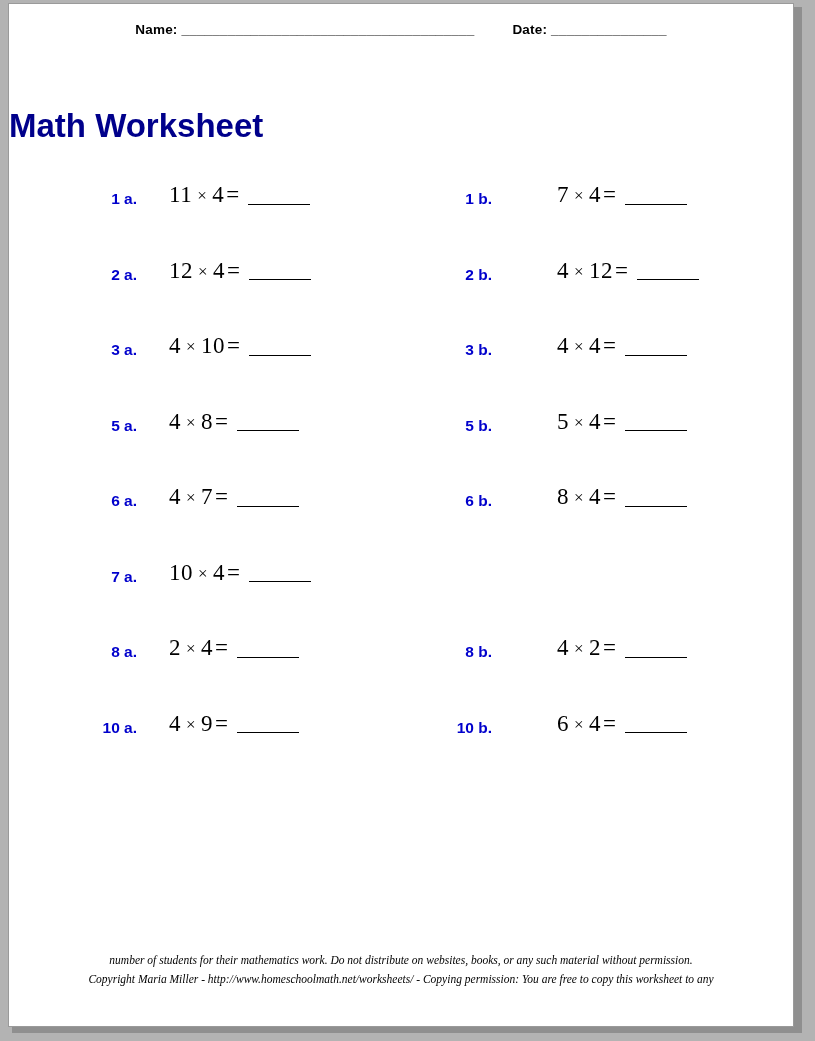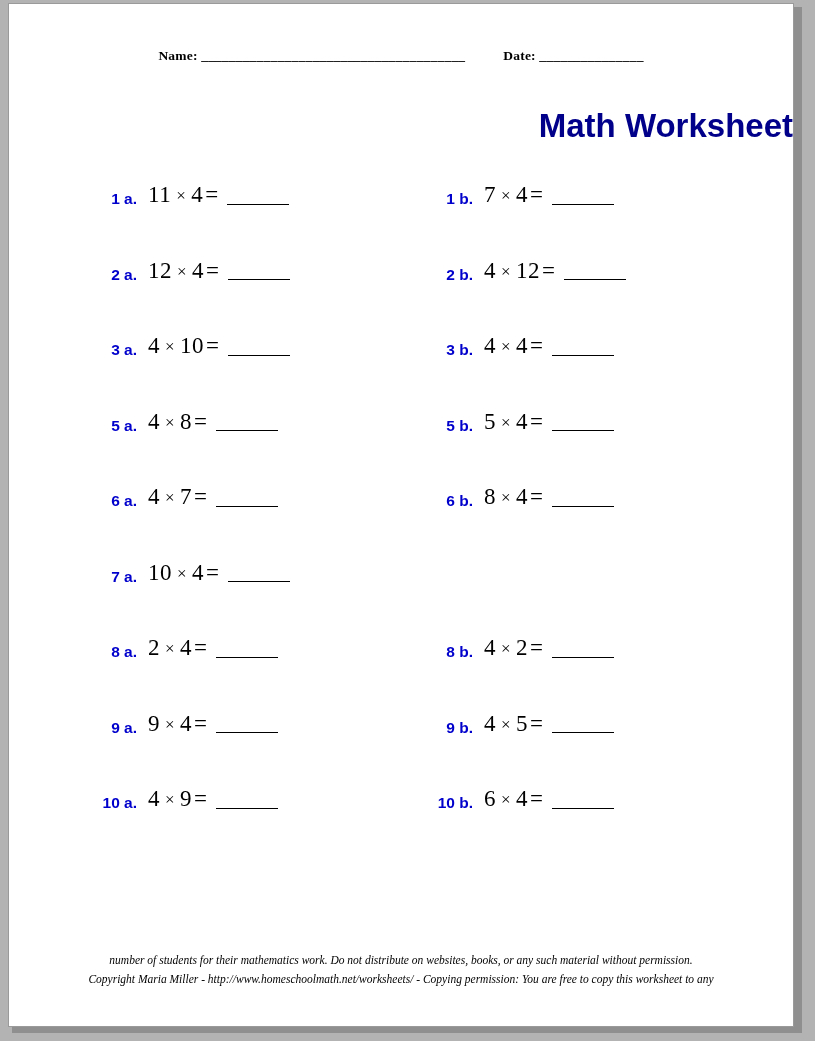--- a/index.html
+++ b/index.html
@@ -27,39 +27,39 @@
     top: 3px;
     width: 786px;
     height: 1024px;
     background: #ffffff;
     border: 1px solid #9a9a9a;
     box-sizing: border-box;
   }
   .nameline {
     position: absolute;
     left: 0;
-    top: 44px;
+    top: 18px;
     width: 100%;
     text-align: center;
-    font-family: Liberation Serif, serif;
+    font-family: Liberation Sans, sans-serif;
     font-size: 13.5px;
     font-weight: bold;
     color: #000;
     letter-spacing: 0.2px;
   }
   .nameline .gap {
     display: inline-block;
     width: 38px;
   }
   .title {
     position: absolute;
     left: 0;
     top: 103px;
     width: 100%;
-    text-align: right;
+    text-align: left;
     font-family: "Liberation Sans", sans-serif;
     font-size: 33px;
     font-weight: bold;
     color: #00008B;
     letter-spacing: 0px;
   }
   .problems {
     position: absolute;
     left: 0;
     top: 178px;
@@ -69,36 +69,36 @@
     position: relative;
     height: 75.5px;
   }
   .cell {
     position: absolute;
     top: 0;
     display: flex;
     align-items: flex-end;
   }
   .cell.left { left: 84px; }
-  .cell.right { left: 420px; }
+  .cell.right { left: 439px; gap: 33px; }
 
   .plabel {
     font-family: "Liberation Sans", sans-serif;
     font-size: 15.5px;
     font-weight: bold;
     color: #0000CC;
     width: 44px;
     text-align: right;
     flex: none;
   }
   .pexpr {
     font-family: "Liberation Serif", serif;
     font-size: 23px;
     color: #000;
-    margin-left: 11px;
+    margin-left: 32px;
     white-space: nowrap;
     letter-spacing: 0.5px;
   }
   .pexpr .op {
     font-size: 17px;
     padding: 0 5px;
     position: relative;
     top: -1px;
   }
   .pexpr .eq {
@@ -207,30 +207,20 @@
       <div class="cell left">
         <span class="plabel">8 a.</span>
         <span class="pexpr"><span>2</span><span class="op">×</span><span>4</span><span class="eq">=</span><span class="blank"></span></span>
       </div>
       <div class="cell right">
         <span class="plabel">8 b.</span>
         <span class="pexpr"><span>4</span><span class="op">×</span><span>2</span><span class="eq">=</span><span class="blank"></span></span>
       </div>
     </div>
 
-    <div class="prow">
-      <div class="cell left">
-        <span class="plabel">9 a.</span>
-        <span class="pexpr"><span>9</span><span class="op">×</span><span>4</span><span class="eq">=</span><span class="blank"></span></span>
-      </div>
-      <div class="cell right">
-        <span class="plabel">9 b.</span>
-        <span class="pexpr"><span>4</span><span class="op">×</span><span>5</span><span class="eq">=</span><span class="blank"></span></span>
-      </div>
-    </div>
 
     <div class="prow">
       <div class="cell left">
         <span class="plabel">10 a.</span>
         <span class="pexpr"><span>4</span><span class="op">×</span><span>9</span><span class="eq">=</span><span class="blank"></span></span>
       </div>
       <div class="cell right">
         <span class="plabel">10 b.</span>
         <span class="pexpr"><span>6</span><span class="op">×</span><span>4</span><span class="eq">=</span><span class="blank"></span></span>
       </div>

